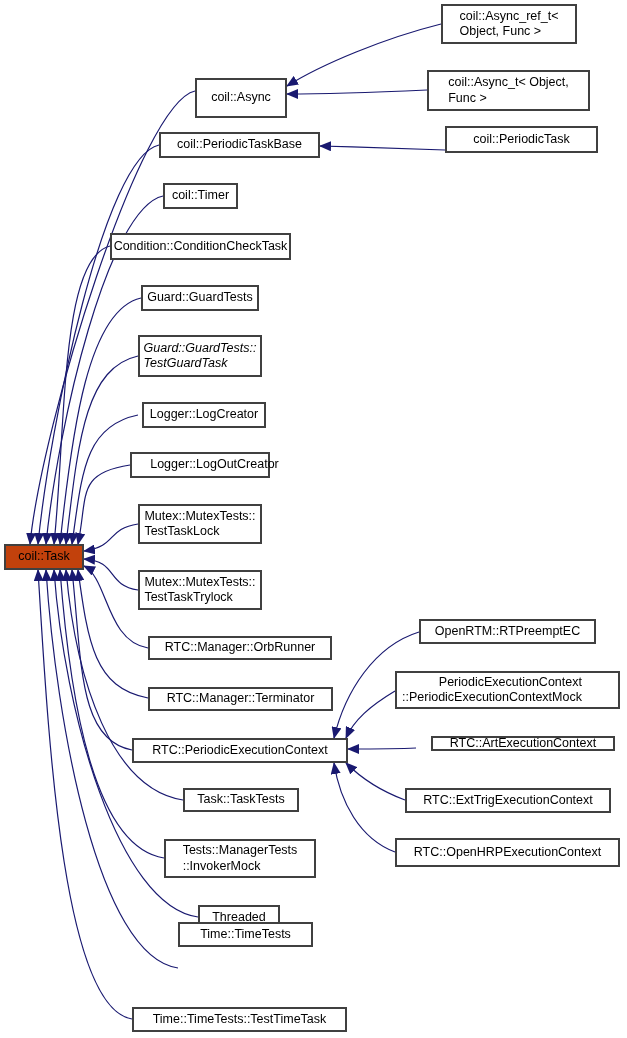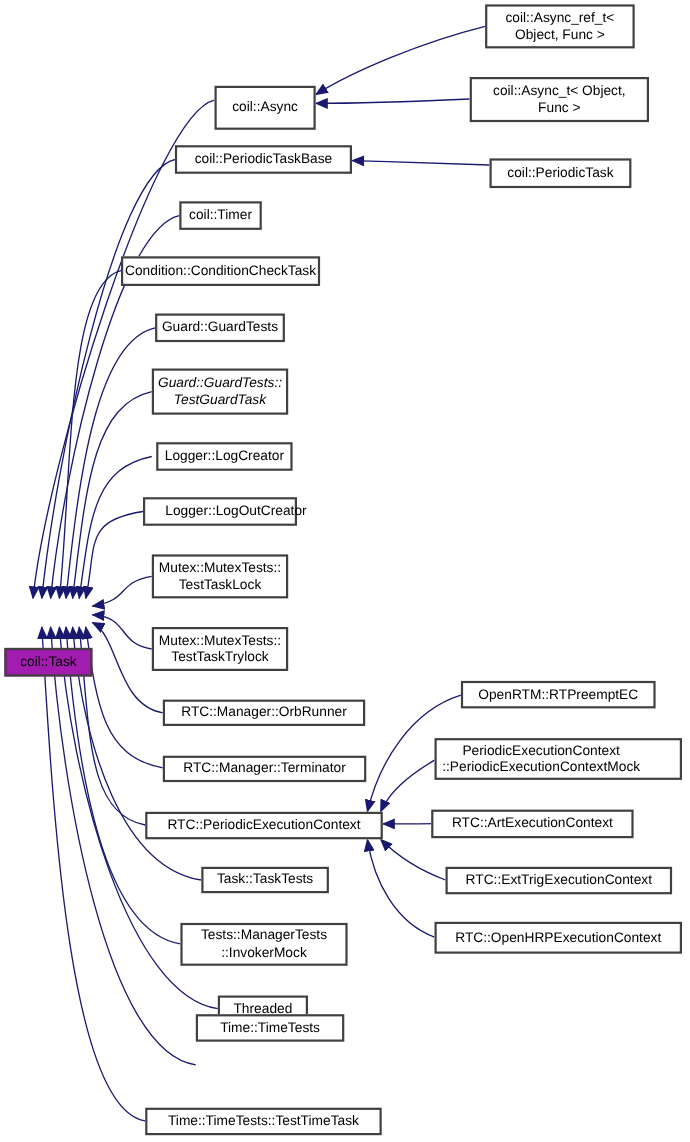--- a/index.html
+++ b/index.html
@@ -30,32 +30,31 @@
     position: absolute;
     box-sizing: border-box;
     background: #ffffff;
     border: 2px solid #404040;
     color: #000000;
     font-size: 12.5px;
     line-height: 1.22;
     display: flex;
     align-items: center;
     justify-content: center;
-    text-align: center;
+    text-align: left;
     white-space: pre-line;
     padding: 0 3px;
     cursor: pointer;
   }
   .node.highlight {
-    background: #a21caf;
-    margin-top: 45px;
+    background: #c2410c;
   }
   .node.align-left {
     justify-content: flex-start;
-    text-align: center;
+    text-align: right;
     padding-left: 5px;
   }
 </style>
 </head>
 <body>
 
 <div class="stage">
   <svg id="edges" width="627" height="1038" viewBox="0 0 627 1038" xmlns="http://www.w3.org/2000/svg">
     <defs>
       <marker id="arrowhead" markerUnits="userSpaceOnUse" markerWidth="12" markerHeight="10" refX="11" refY="5" orient="auto">
@@ -112,21 +111,21 @@
       <div class="node" style="left: 183px; top: 788px; width: 116px; height: 24px; border-color: rgb(64, 64, 64);">Task::TaskTests</div>
       <div class="node" style="left: 164px; top: 839px; width: 152px; height: 39px; border-color: rgb(64, 64, 64);">Tests::ManagerTests
 ::InvokerMock</div>
       <div class="node" style="left: 198px; top: 905px; width: 82px; height: 25px; border-color: rgb(64, 64, 64);">Threaded</div>
       <div class="node" style="left: 178px; top: 922px; width: 135px; height: 25px; border-color: rgb(64, 64, 64);">Time::TimeTests</div>
       <div class="node" style="left: 132px; top: 1007px; width: 215px; height: 25px; border-color: rgb(64, 64, 64);">Time::TimeTests::TestTimeTask</div>
       <div class="node" style="left: 441px; top: 4px; width: 136px; height: 40px; border-color: rgb(64, 64, 64);">coil::Async_ref_t&lt;
 Object, Func &gt;</div>
       <div class="node" style="left: 427px; top: 70px; width: 163px; height: 41px; border-color: rgb(64, 64, 64);">coil::Async_t&lt; Object,
 Func &gt;</div>
-      <div class="node" style="left: 445px; top: 144px; width: 129px; height: 27px; border-color: rgb(64, 64, 64);">coil::PeriodicTask</div>
+      <div class="node" style="left: 445px; top: 126px; width: 153px; height: 27px; border-color: rgb(64, 64, 64);">coil::PeriodicTask</div>
       <div class="node" style="left: 419px; top: 619px; width: 177px; height: 25px; border-color: rgb(64, 64, 64);">OpenRTM::RTPreemptEC</div>
       <div class="node align-left" style="left: 395px; top: 671px; width: 225px; height: 38px; border-color: rgb(64, 64, 64);">PeriodicExecutionContext
 ::PeriodicExecutionContextMock</div>
-      <div class="node" style="left: 392px; top: 736px; width: 184px; height: 26px; border-color: rgb(64, 64, 64);">RTC::ArtExecutionContext</div>
+      <div class="node" style="left: 431px; top: 736px; width: 184px; height: 15px; border-color: rgb(64, 64, 64);">RTC::ArtExecutionContext</div>
       <div class="node" style="left: 405px; top: 788px; width: 206px; height: 25px; border-color: rgb(64, 64, 64);">RTC::ExtTrigExecutionContext</div>
       <div class="node" style="left: 395px; top: 838px; width: 225px; height: 29px; border-color: rgb(64, 64, 64);">RTC::OpenHRPExecutionContext</div>
     </div>
 </div>
 
 </body></html>

